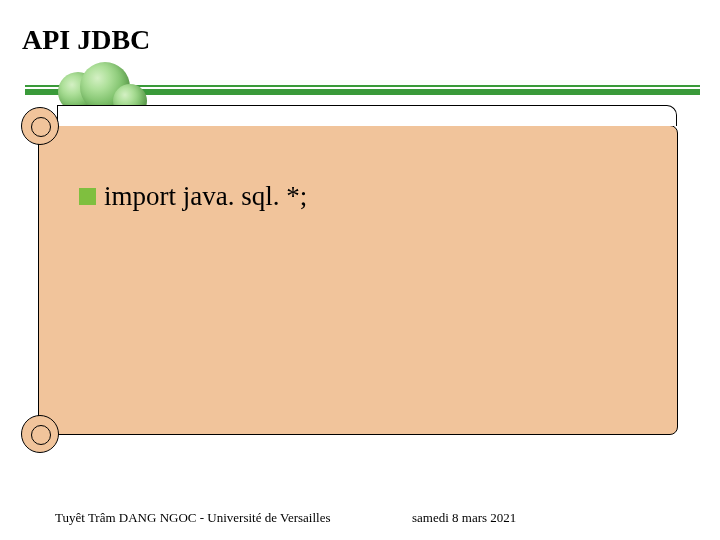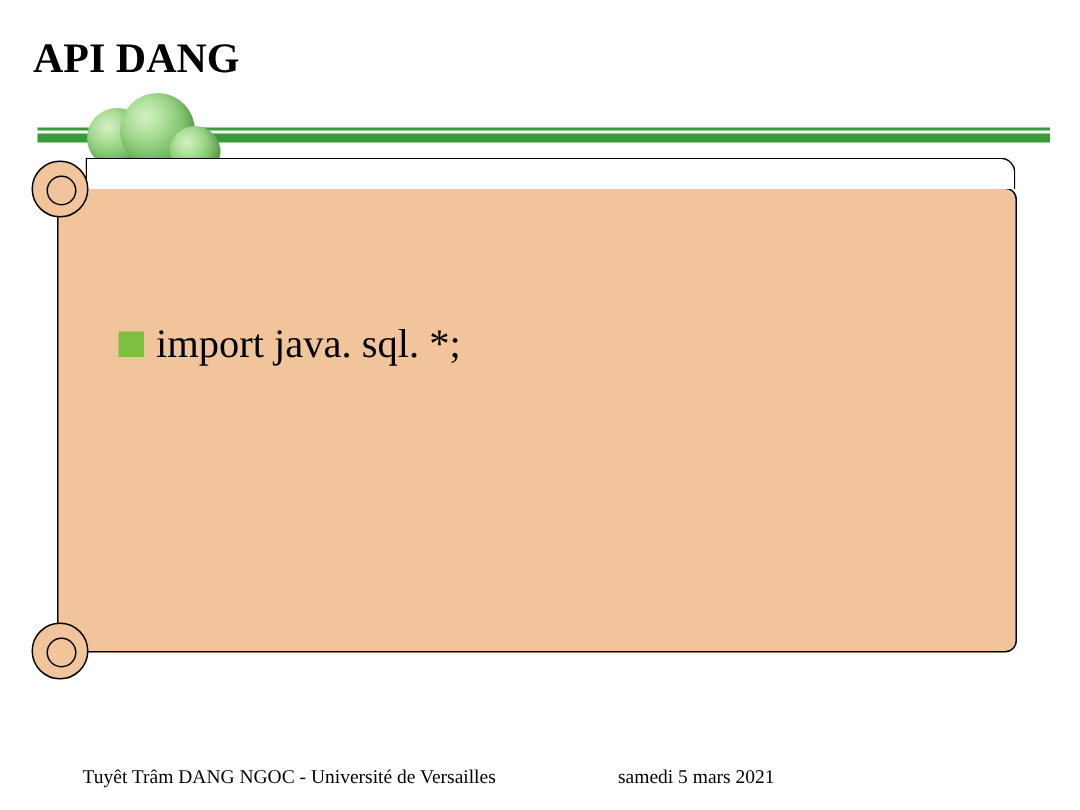--- a/index.html
+++ b/index.html
@@ -82,21 +82,20 @@
     background: #fff;
     border: 1px solid #000;
     border-bottom: none;
     border-top-right-radius: 10px;
   }
   .content {
     position: absolute;
     top: 55px;
     left: 40px;
     right: 20px;
-    margin-top: 33px;
   }
   .bullet-line {
     display: flex;
     align-items: center;
     gap: 8px;
   }
   .sq-bullet {
     width: 17px;
     height: 17px;
     background: #7fbf3f;
@@ -114,21 +113,21 @@
     font-size: 13px;
     color: #000;
     display: flex;
   }
   .footer-author { flex: 0 0 auto; margin-left: 33px; }
   .footer-date { position: absolute; left: 390px; }
 </style>
 </head>
 <body>
 
-<div class="title">API DANG</div>
+<div class="title">API JDBC</div>
 
 <div class="rule-block">
   <div class="rule-thin"></div>
   <div class="rule-thick"></div>
 </div>
 
 <div class="bubbles">
   <div class="bubble b1"></div>
   <div class="bubble b2"></div>
   <div class="bubble b3"></div>
@@ -142,14 +141,14 @@
   <div class="content">
     <div class="bullet-line">
       <span class="sq-bullet"></span>
       <span class="bullet-text">import java. sql. *;</span>
     </div>
   </div>
 </div>
 
 <div class="footer">
   <span class="footer-author">Tuyêt Trâm DANG NGOC - Université de Versailles</span>
-  <span class="footer-date">samedi 5 mars 2021</span>
+  <span class="footer-date">samedi 8 mars 2021</span>
 </div>
 
 </body></html>

